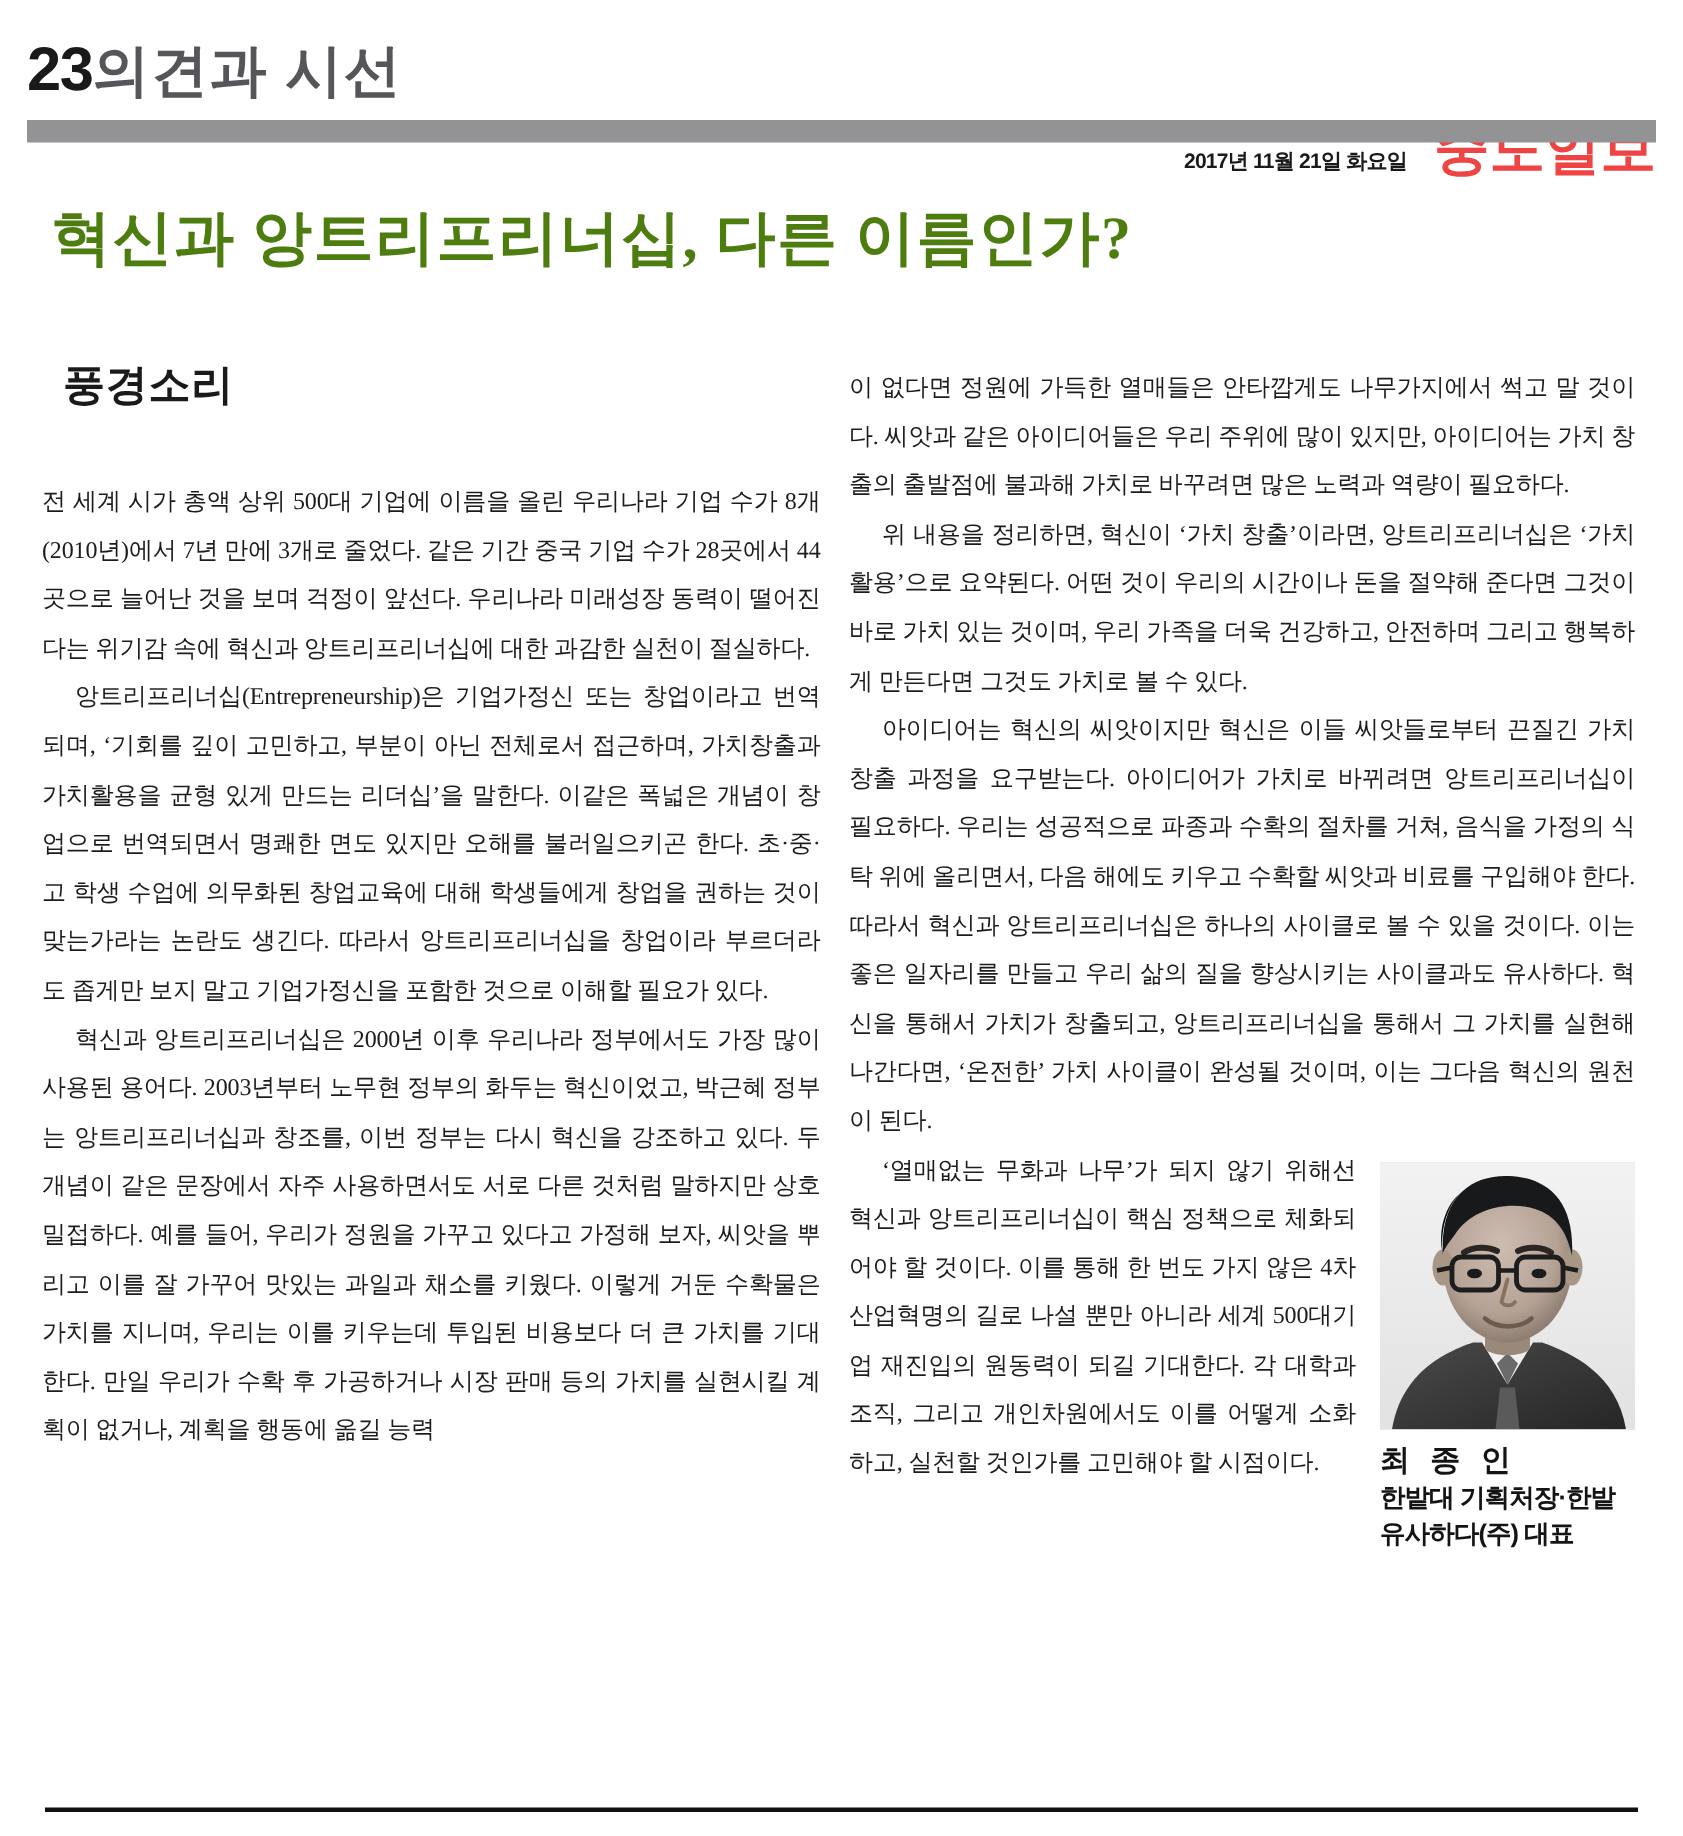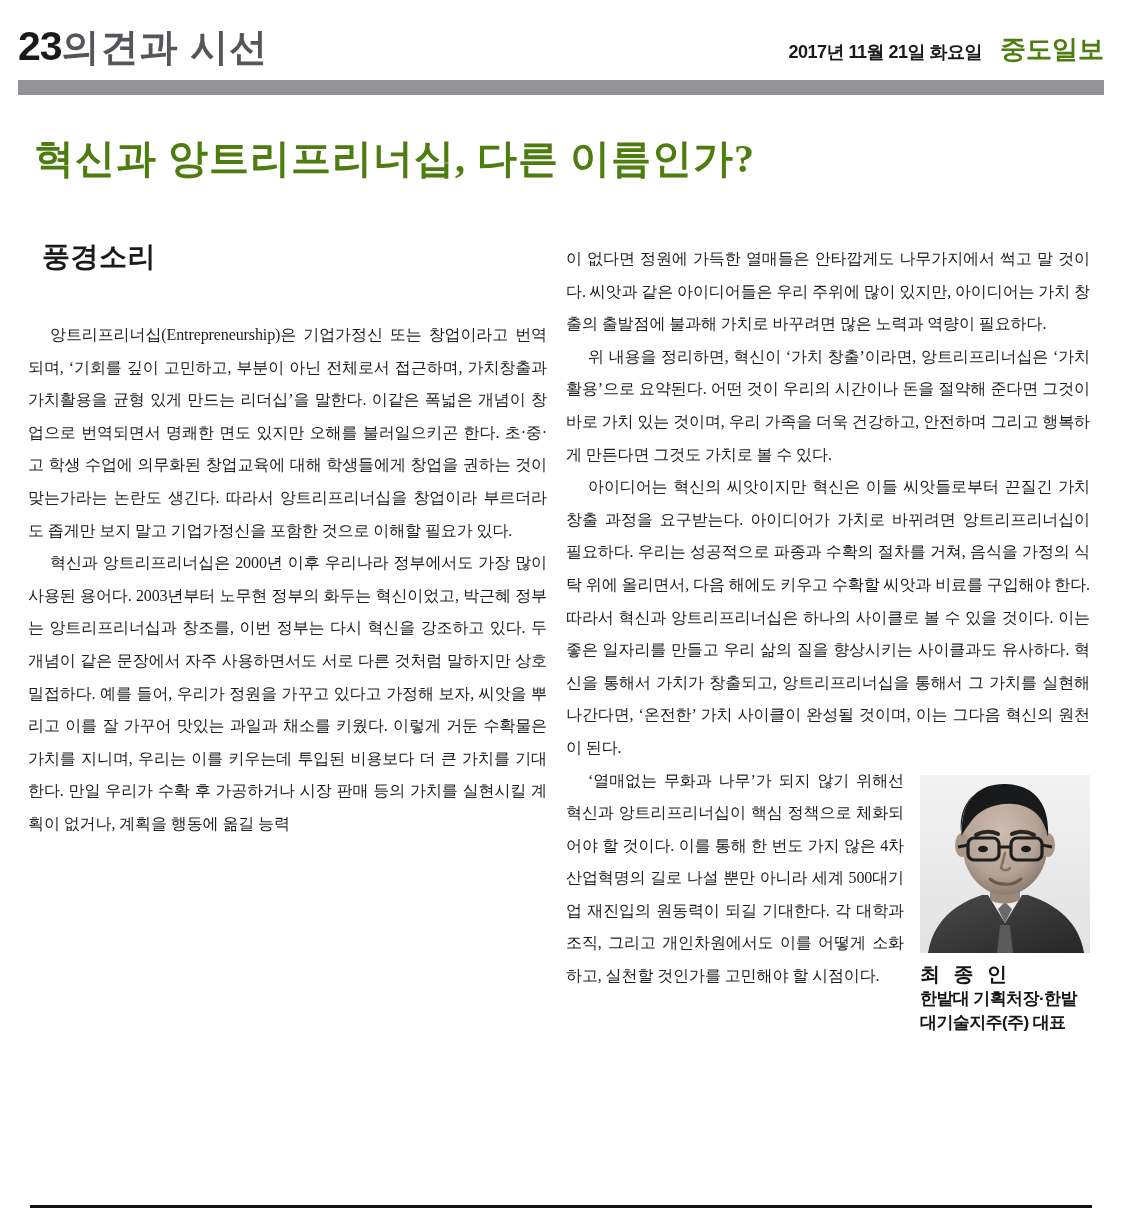--- a/index.html
+++ b/index.html
@@ -48,32 +48,33 @@
   #masthead-right {
     position: absolute;
     right: 18px; top: 36px;
     display: flex;
     align-items: baseline;
     gap: 18px;
   }
   #issue-date {
     font-family: "Liberation Sans", sans-serif;
     font-weight: 600;
-    font-size: 18px;
+    font-size: 14px;
     line-height: 1;
     color: #1a1a1a;
     letter-spacing: -0.5px;
   }
   #paper-name {
     font-family: "Liberation Sans", sans-serif;
     font-weight: 700;
-    font-size: 26px;
-    line-height: 1;
-    color: #4d7c0f;
+    font-size: 37px;
+    line-height: 1;
+    color: #ef4444;
     letter-spacing: 0px;
+    margin-top: 45px;
   }
   #masthead-rule {
     position: absolute;
     left: 18px; top: 80px;
     width: 1086px;
     height: 15px;
     background: #939396;
   }
 
   
@@ -185,20 +186,21 @@
   </div>
 
   <div id="masthead-rule"></div>
 </div>
 
 <h1 id="headline">혁신과 앙트리프리너십, 다른 이름인가?</h1>
 
 <div id="column-left">
   <div id="kicker">풍경소리</div>
 
+  <p class="para no-indent">전 세계 시가 총액 상위 500대 기업에 이름을 올린 우리나라 기업 수가 8개(2010년)에서 7년 만에 3개로 줄었다. 같은 기간 중국 기업 수가 28곳에서 44곳으로 늘어난 것을 보며 걱정이 앞선다. 우리나라 미래성장 동력이 떨어진다는 위기감 속에 혁신과 앙트리프리너십에 대한 과감한 실천이 절실하다.</p>
   <p class="para">앙트리프리너십(Entrepreneurship)은 기업가정신 또는 창업이라고 번역되며, ‘기회를 깊이 고민하고, 부분이 아닌 전체로서 접근하며, 가치창출과 가치활용을 균형 있게 만드는 리더십’을 말한다. 이같은 폭넓은 개념이 창업으로 번역되면서 명쾌한 면도 있지만 오해를 불러일으키곤 한다. 초·중·고 학생 수업에 의무화된 창업교육에 대해 학생들에게 창업을 권하는 것이 맞는가라는 논란도 생긴다. 따라서 앙트리프리너십을 창업이라 부르더라도 좁게만 보지 말고 기업가정신을 포함한 것으로 이해할 필요가 있다.</p>
   <p class="para">혁신과 앙트리프리너십은 2000년 이후 우리나라 정부에서도 가장 많이 사용된 용어다. 2003년부터 노무현 정부의 화두는 혁신이었고, 박근혜 정부는 앙트리프리너십과 창조를, 이번 정부는 다시 혁신을 강조하고 있다. 두 개념이 같은 문장에서 자주 사용하면서도 서로 다른 것처럼 말하지만 상호 밀접하다. 예를 들어, 우리가 정원을 가꾸고 있다고 가정해 보자, 씨앗을 뿌리고 이를 잘 가꾸어 맛있는 과일과 채소를 키웠다. 이렇게 거둔 수확물은 가치를 지니며, 우리는 이를 키우는데 투입된 비용보다 더 큰 가치를 기대한다. 만일 우리가 수확 후 가공하거나 시장 판매 등의 가치를 실현시킬 계획이 없거나, 계획을 행동에 옮길 능력</p>
 </div>
 
 <div id="column-right">
 
   <p class="para no-indent">이 없다면 정원에 가득한 열매들은 안타깝게도 나무가지에서 썩고 말 것이다. 씨앗과 같은 아이디어들은 우리 주위에 많이 있지만, 아이디어는 가치 창출의 출발점에 불과해 가치로 바꾸려면 많은 노력과 역량이 필요하다.</p>
   <p class="para">위 내용을 정리하면, 혁신이 ‘가치 창출’이라면, 앙트리프리너십은 ‘가치 활용’으로 요약된다. 어떤 것이 우리의 시간이나 돈을 절약해 준다면 그것이 바로 가치 있는 것이며, 우리 가족을 더욱 건강하고, 안전하며 그리고 행복하게 만든다면 그것도 가치로 볼 수 있다.</p>
   <p class="para">아이디어는 혁신의 씨앗이지만 혁신은 이들 씨앗들로부터 끈질긴 가치창출 과정을 요구받는다. 아이디어가 가치로 바뀌려면 앙트리프리너십이 필요하다. 우리는 성공적으로 파종과 수확의 절차를 거쳐, 음식을 가정의 식탁 위에 올리면서, 다음 해에도 키우고 수확할 씨앗과 비료를 구입해야 한다. 따라서 혁신과 앙트리프리너십은 하나의 사이클로 볼 수 있을 것이다. 이는 좋은 일자리를 만들고 우리 삶의 질을 향상시키는 사이클과도 유사하다. 혁신을 통해서 가치가 창출되고, 앙트리프리너십을 통해서 그 가치를 실현해 나간다면, ‘온전한’ 가치 사이클이 완성될 것이며, 이는 그다음 혁신의 원천이 된다.</p>
 
@@ -253,19 +255,19 @@
         <ellipse cx="106" cy="74" rx="5" ry="3.2" fill="#1b1b1b"></ellipse>
 
         <path d="M85 78 L81 93 C83 96 88 96 90 93" stroke="#85735f" stroke-width="2.6" fill="none" stroke-linecap="round"></path>
 
         <path d="M70 104 C78 111 93 111 101 104" stroke="#6d5a4c" stroke-width="3" fill="none" stroke-linecap="round"></path>
       </svg>
     </div>
 
     <div id="author-name">최 종 인</div>
     <div class="author-affil">한밭대 기획처장·한밭</div>
-    <div class="author-affil">대기술지주(주) 대표</div>
+    <div class="author-affil">유사하다(주) 대표</div>
   </div>
 
   <p class="para">‘열매없는 무화과 나무’가 되지 않기 위해선 혁신과 앙트리프리너십이 핵심 정책으로 체화되어야 할 것이다. 이를 통해 한 번도 가지 않은 4차산업혁명의 길로 나설 뿐만 아니라 세계 500대기업 재진입의 원동력이 되길 기대한다. 각 대학과 조직, 그리고 개인차원에서도 이를 어떻게 소화하고, 실천할 것인가를 고민해야 할 시점이다.</p>
 </div>
 
 <div id="footer-rule"></div>
 
 </body></html>

